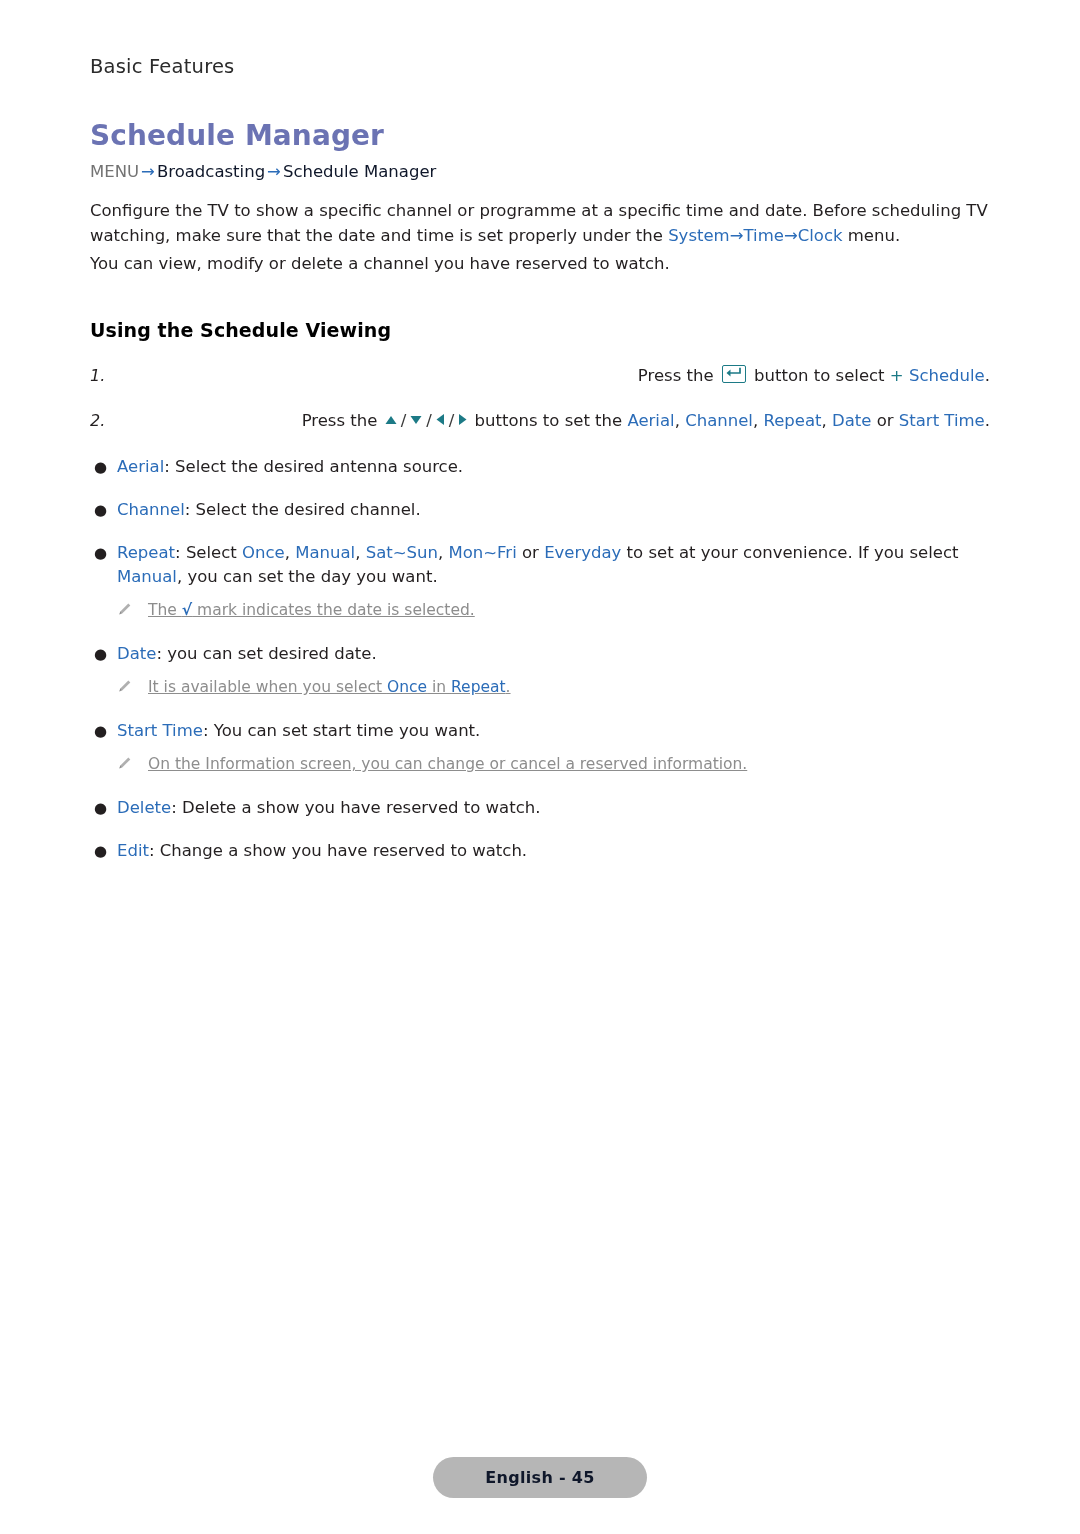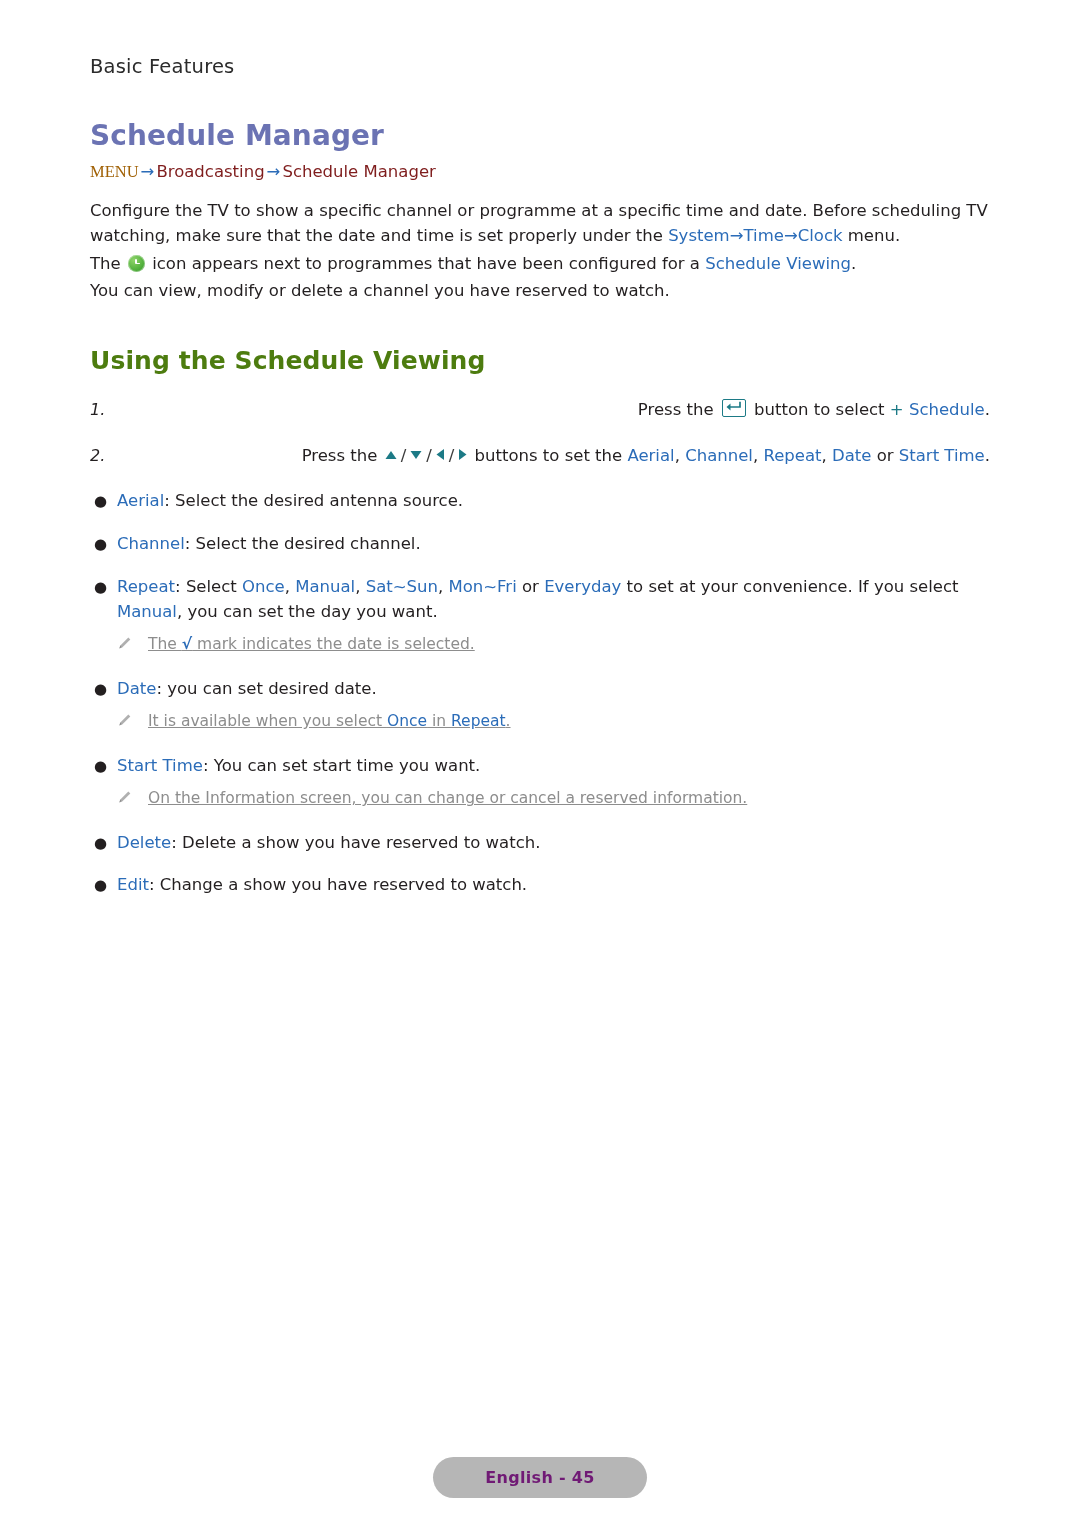--- a/index.html
+++ b/index.html
@@ -40,36 +40,36 @@
   
   h1.section-title {
     font-size: 28px;
     font-weight: 600;
     color: #6b73b3;
     margin: 0 0 8px 0;
     letter-spacing: 0.1px;
     line-height: 1.15;
   }
   h2.sub-title {
-    font-size: 25px;
+    font-size: 19px;
     font-weight: 600;
-    color: #4d7c0f;
+    color: #000000;
     margin: 44px 0 14px 0;
     letter-spacing: 0.1px;
     line-height: 1.15;
   }
 
   
   .menu-path {
     font-size: 16.5px;
     margin: 0 0 14px 0;
     line-height: 1.45;
   }
-  .menu-kw { color: #a16207; font-family: Liberation Serif, serif; }
-  .menu-link { color: #7f1d1d; }
+  .menu-kw { color: #737373; }
+  .menu-link { color: #0f172a; }
   .arrow-sep { color: #2b6cb8; padding: 0 2px; }
 
   
   p.body {
     font-size: 16.5px;
     line-height: 1.53;
     margin: 0 0 2px 0;
     color: #231f20;
   }
   .link { color: #2b6cb8; margin-top: 13px; }
@@ -185,21 +185,21 @@
   .footer {
     position: absolute;
     left: 0;
     top: 1457px;
     width: 1080px;
     text-align: center;
   }
   .page-pill {
     display: inline-block;
     background: #b6b6b6;
-    color: #701a75;
+    color: #0f172a;
     font-size: 16px;
     font-weight: 600;
     letter-spacing: 0.3px;
     padding: 11px 52px;
     border-radius: 22px;
   }
 </style>
 </head>
 <body>
 
@@ -209,21 +209,20 @@
     <div class="running-head">Basic Features</div>
 
     <h1 class="section-title">Schedule Manager</h1>
 
     <div class="menu-path">
       <span class="menu-kw">MENU</span><span class="arrow-sep">→</span><span class="menu-link">Broadcasting</span><span class="arrow-sep">→</span><span class="menu-link">Schedule Manager</span>
     </div>
 
     <p class="body"><span>Configure the TV to show a specific channel or programme at a specific time and date. Before scheduling TV watching, make sure that the date and time is set properly under the </span><span class="link">System</span><span class="link">→</span><span class="link">Time</span><span class="link">→</span><span class="link">Clock</span><span> menu.</span></p>
 
-    <p class="body"><span>The </span><span class="clock-icon"></span><span> icon appears next to programmes that have been configured for a </span><span class="link">Schedule Viewing</span><span>.</span></p>
 
     <p class="body">You can view, modify or delete a channel you have reserved to watch.</p>
 
     <h2 class="sub-title">Using the Schedule Viewing</h2>
 
 
     <div class="steps">
 
       <div class="step">
         <div class="step-num">1.</div>

